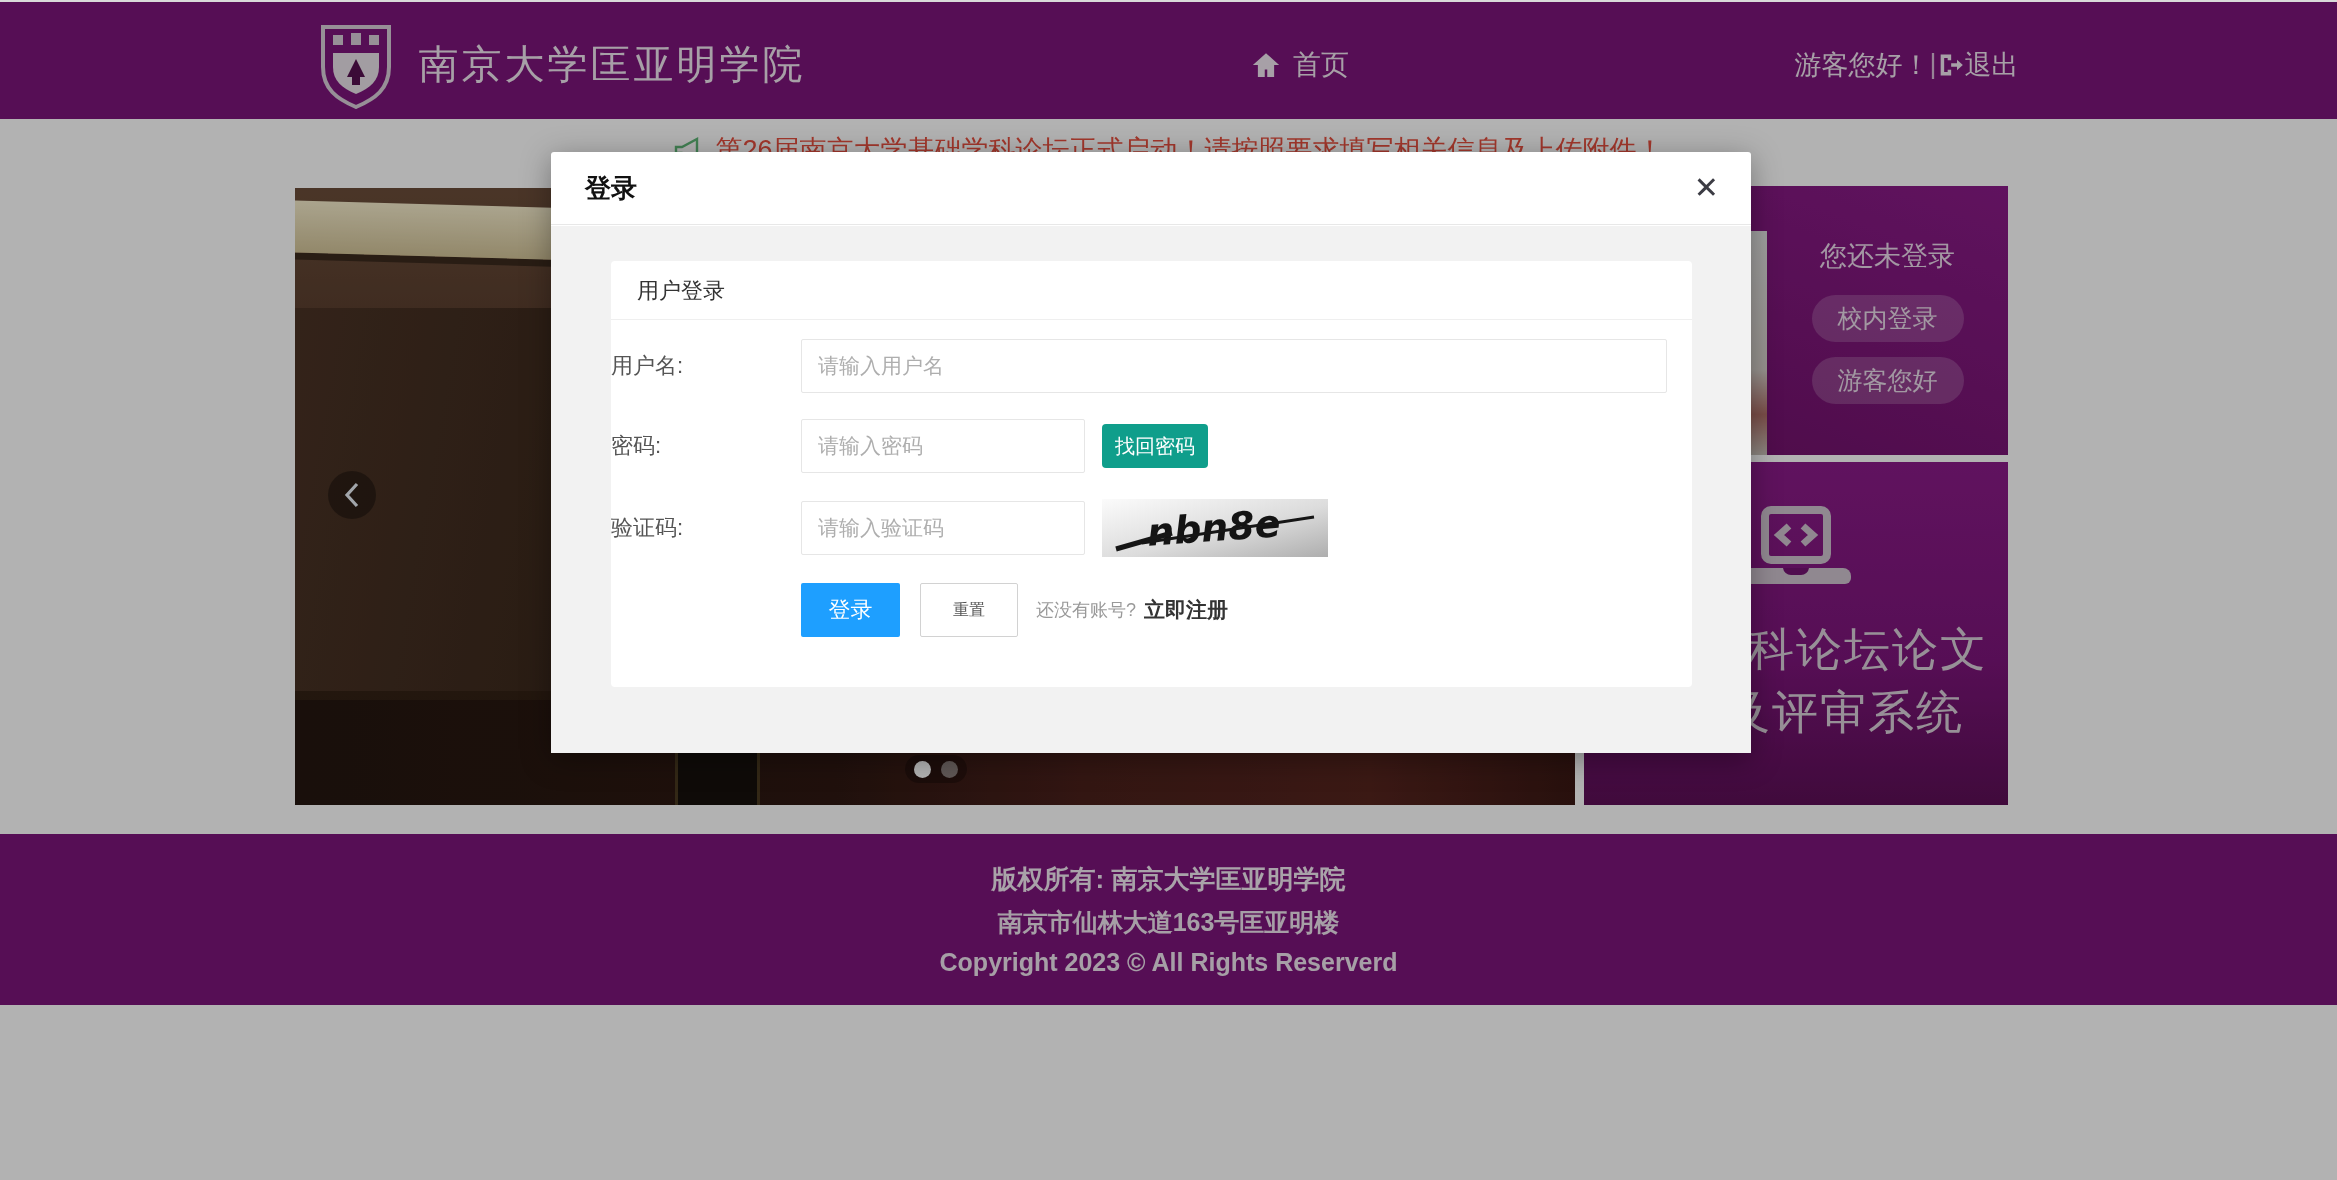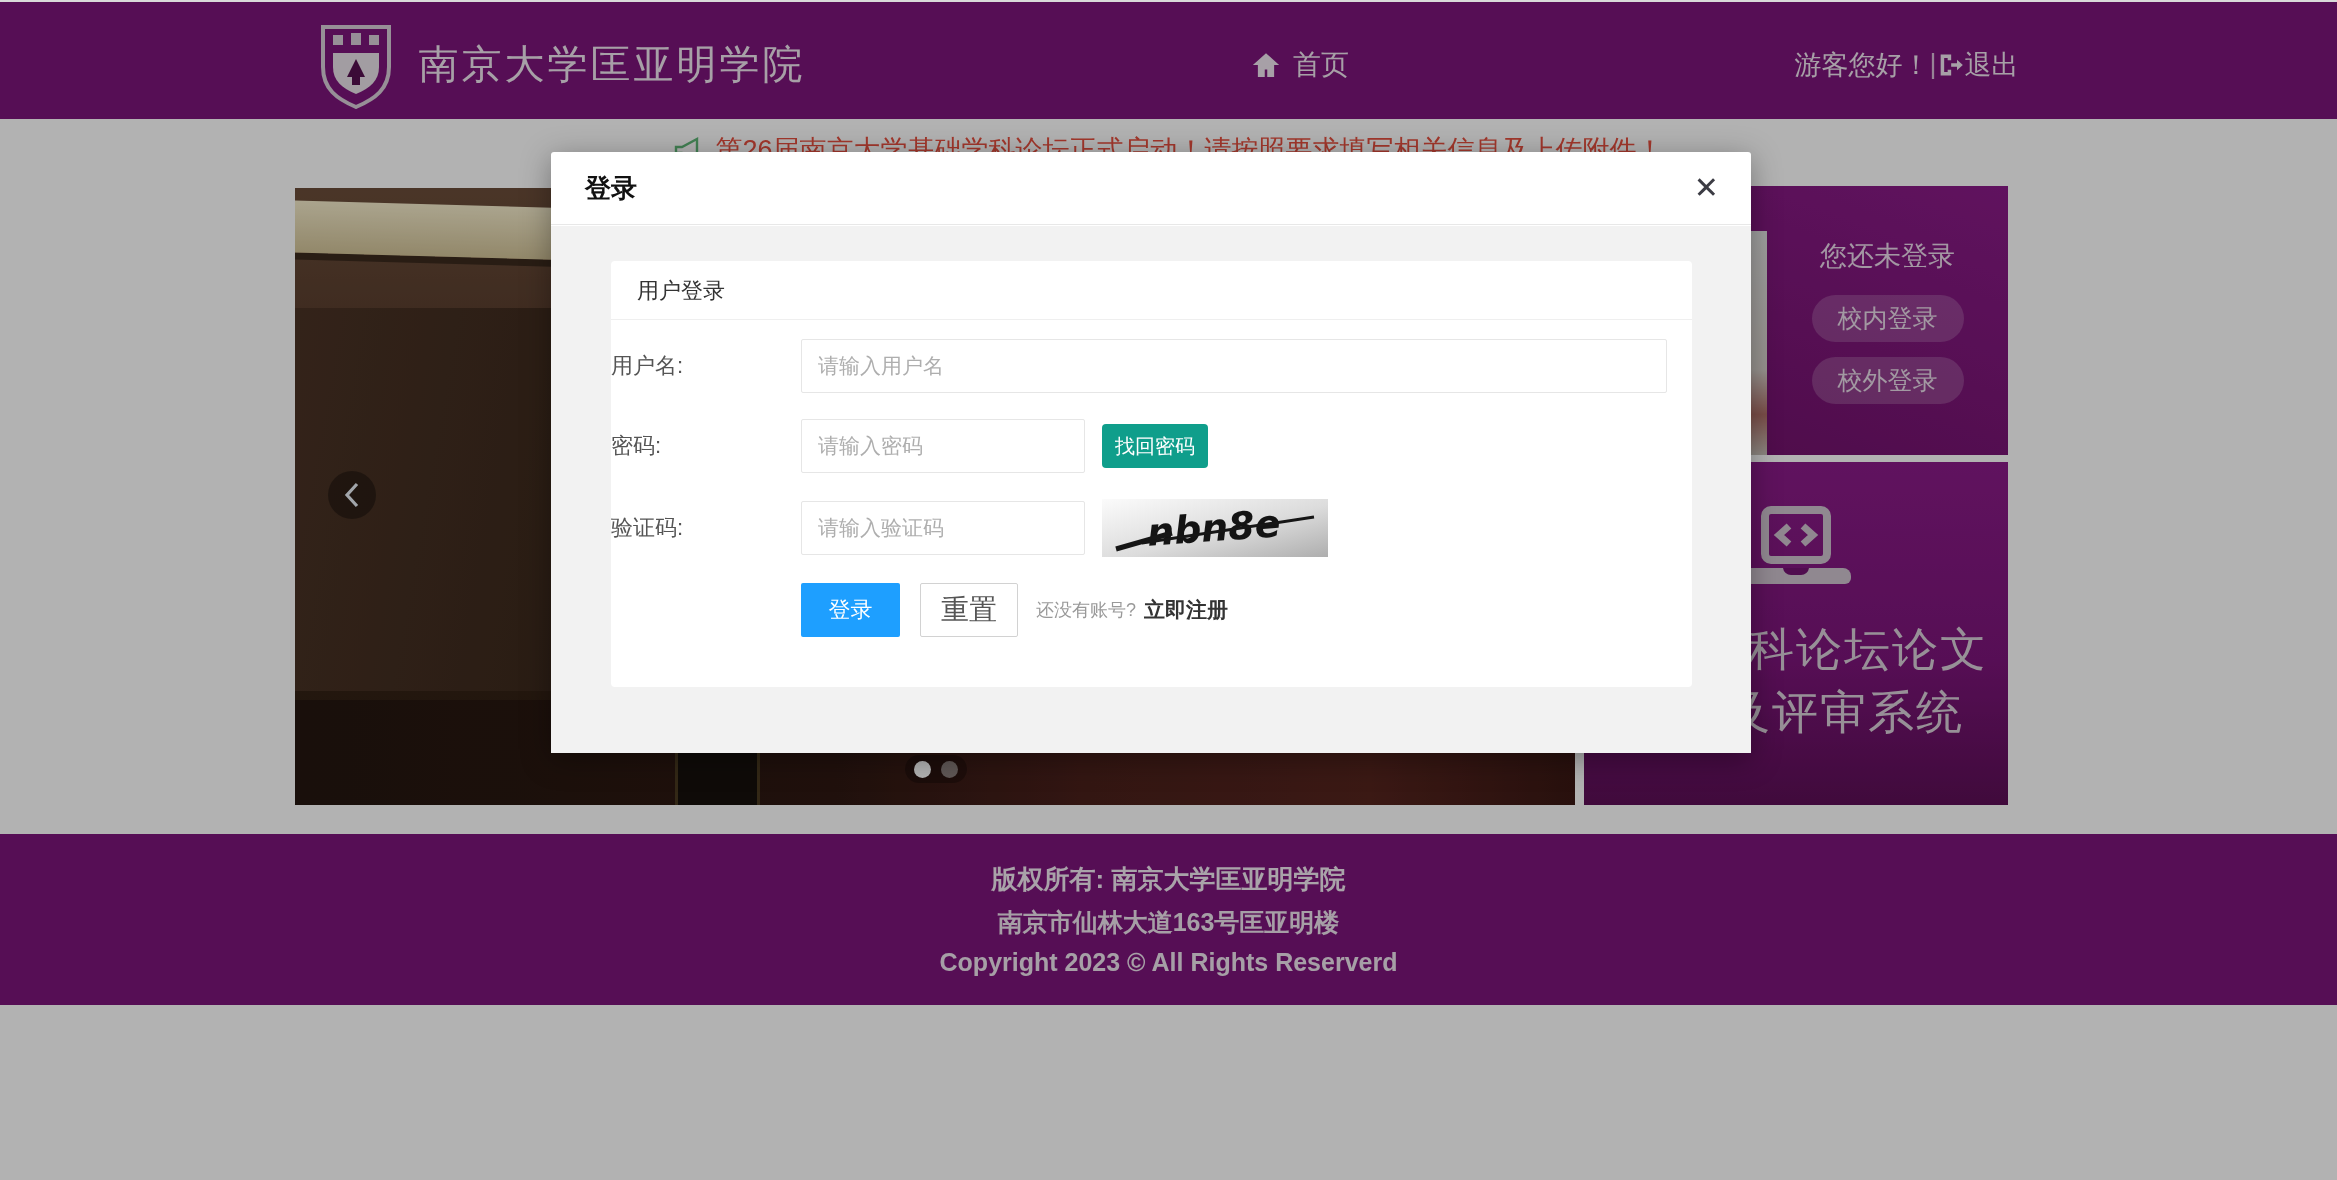--- a/index.html
+++ b/index.html
@@ -94,21 +94,21 @@
     padding:0 16px; font-family:inherit; outline:none; background:#fff; }
   .text-input::placeholder { color:#aeaeae; }
   .input-wide { width:866px; }
   .input-short { width:284px; }
   .btn-find { margin-left:17px; width:106px; height:44px; background:#0f9e8b; color:#fff; font-size:20px;
     border:none; border-radius:4px; font-family:inherit; cursor:pointer; }
   .captcha-box { margin-left:17px; width:226px; height:58px; cursor:pointer; }
   .row-actions { margin-left:190px; display:flex; align-items:center; }
   .btn-login { width:99px; height:54px; background:#1E9FFF; color:#fff; font-size:22px; border:none;
     border-radius:2px; font-family:inherit; cursor:pointer; }
-  .btn-reset { margin-left:20px; width:98px; height:54px; background:#fff; color:#555; font-size:28px;
+  .btn-reset { margin-left:20px; width:98px; height:54px; background:#fff; color:#555; font-size:16px;
     border:1px solid #d2d2d2; border-radius:2px; font-family:inherit; cursor:pointer; }
   .no-account { margin-left:18px; color:#999; font-size:18px; }
   .register-link { margin-left:8px; color:#333; font-size:21px; font-weight:bold; cursor:pointer; text-decoration:none; }
   svg { display:block; }
 </style>
 </head>
 <body>
 
 <div class="top-strip"></div>
 
@@ -173,21 +173,21 @@
     <span class="dot active"></span>
     <span class="dot"></span>
   </div>
 </div>
 
 <div class="side-login">
   <div class="login-illustration"></div>
   <div class="side-login-content">
     <div class="side-status">您还未登录</div>
     <button class="pill-btn">校内登录</button>
-    <button class="pill-btn">校外登录</button>
+    <button class="pill-btn">游客您好</button>
   </div>
 </div>
 
 <div class="side-system">
   <span>
     <svg width="122" height="100" viewBox="0 0 122 100">
       <rect x="30" y="6" width="62" height="50" rx="6" fill="none" stroke="#cfc3cf" stroke-width="8"></rect>
       <polyline points="54,22 44,31 54,40" fill="none" stroke="#cfc3cf" stroke-width="7"></polyline>
       <polyline points="68,22 78,31 68,40" fill="none" stroke="#cfc3cf" stroke-width="7"></polyline>
       <path d="M14 64 h94 a8 8 0 0 1 8 8 v2 a6 6 0 0 1 -6 6 H12 a6 6 0 0 1 -6 -6 v-2 a8 8 0 0 1 8 -8 Z" fill="#cfc3cf"></path>

